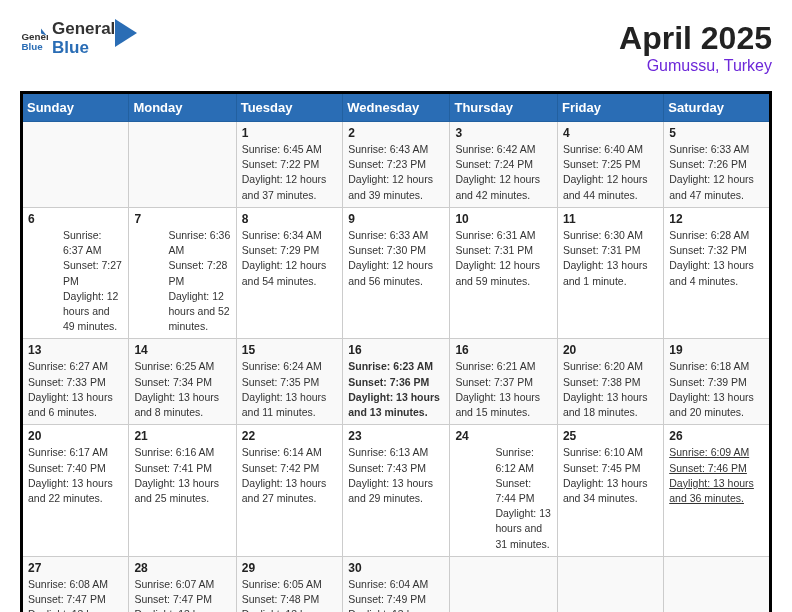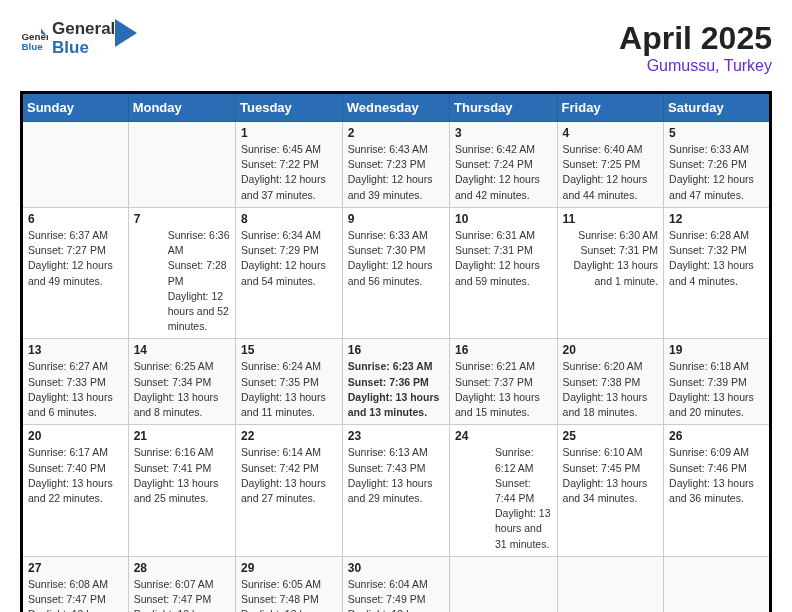--- a/index.html
+++ b/index.html
@@ -145,21 +145,21 @@
         <td>
           <span class="day-num">5</span>
           <div class="day-info" style="white-space: pre-line;">Sunrise: 6:33 AM
 Sunset: 7:26 PM
 Daylight: 12 hours and 47 minutes.</div>
         </td>
       </tr>
       <tr>
         <td>
           <span class="day-num">6</span>
-          <div class="day-info" style="white-space: pre-line;">Sunrise: 6:37 AM
+          <div class="day-info" style="white-space: pre-line; margin-left: 35px;">Sunrise: 6:37 AM
 Sunset: 7:27 PM
 Daylight: 12 hours and 49 minutes.</div>
         </td>
         <td>
           <span class="day-num">7</span>
           <div class="day-info" style="white-space: pre-line; margin-left: 34px;">Sunrise: 6:36 AM
 Sunset: 7:28 PM
 Daylight: 12 hours and 52 minutes.</div>
         </td>
         <td>
@@ -175,21 +175,21 @@
 Daylight: 12 hours and 56 minutes.</div>
         </td>
         <td>
           <span class="day-num">10</span>
           <div class="day-info" style="white-space: pre-line;">Sunrise: 6:31 AM
 Sunset: 7:31 PM
 Daylight: 12 hours and 59 minutes.</div>
         </td>
         <td>
           <span class="day-num">11</span>
-          <div class="day-info" style="white-space: pre-line; text-align: right;">Sunrise: 6:30 AM
+          <div class="day-info" style="white-space: pre-line;">Sunrise: 6:30 AM
 Sunset: 7:31 PM
 Daylight: 13 hours and 1 minute.</div>
         </td>
         <td>
           <span class="day-num">12</span>
           <div class="day-info" style="white-space: pre-line;">Sunrise: 6:28 AM
 Sunset: 7:32 PM
 Daylight: 13 hours and 4 minutes.</div>
         </td>
       </tr>
@@ -269,21 +269,21 @@
 Daylight: 13 hours and 31 minutes.</div>
         </td>
         <td>
           <span class="day-num">25</span>
           <div class="day-info" style="white-space: pre-line;">Sunrise: 6:10 AM
 Sunset: 7:45 PM
 Daylight: 13 hours and 34 minutes.</div>
         </td>
         <td>
           <span class="day-num">26</span>
-          <div class="day-info" style="white-space: pre-line;">Sunrise: 6:09 AM
+          <div class="day-info" style="white-space: pre-line; text-decoration: underline;">Sunrise: 6:09 AM
 Sunset: 7:46 PM
 Daylight: 13 hours and 36 minutes.</div>
         </td>
       </tr>
       <tr>
         <td>
           <span class="day-num">27</span>
           <div class="day-info" style="white-space: pre-line;">Sunrise: 6:08 AM
 Sunset: 7:47 PM
 Daylight: 13 hours and 38 minutes.</div>

